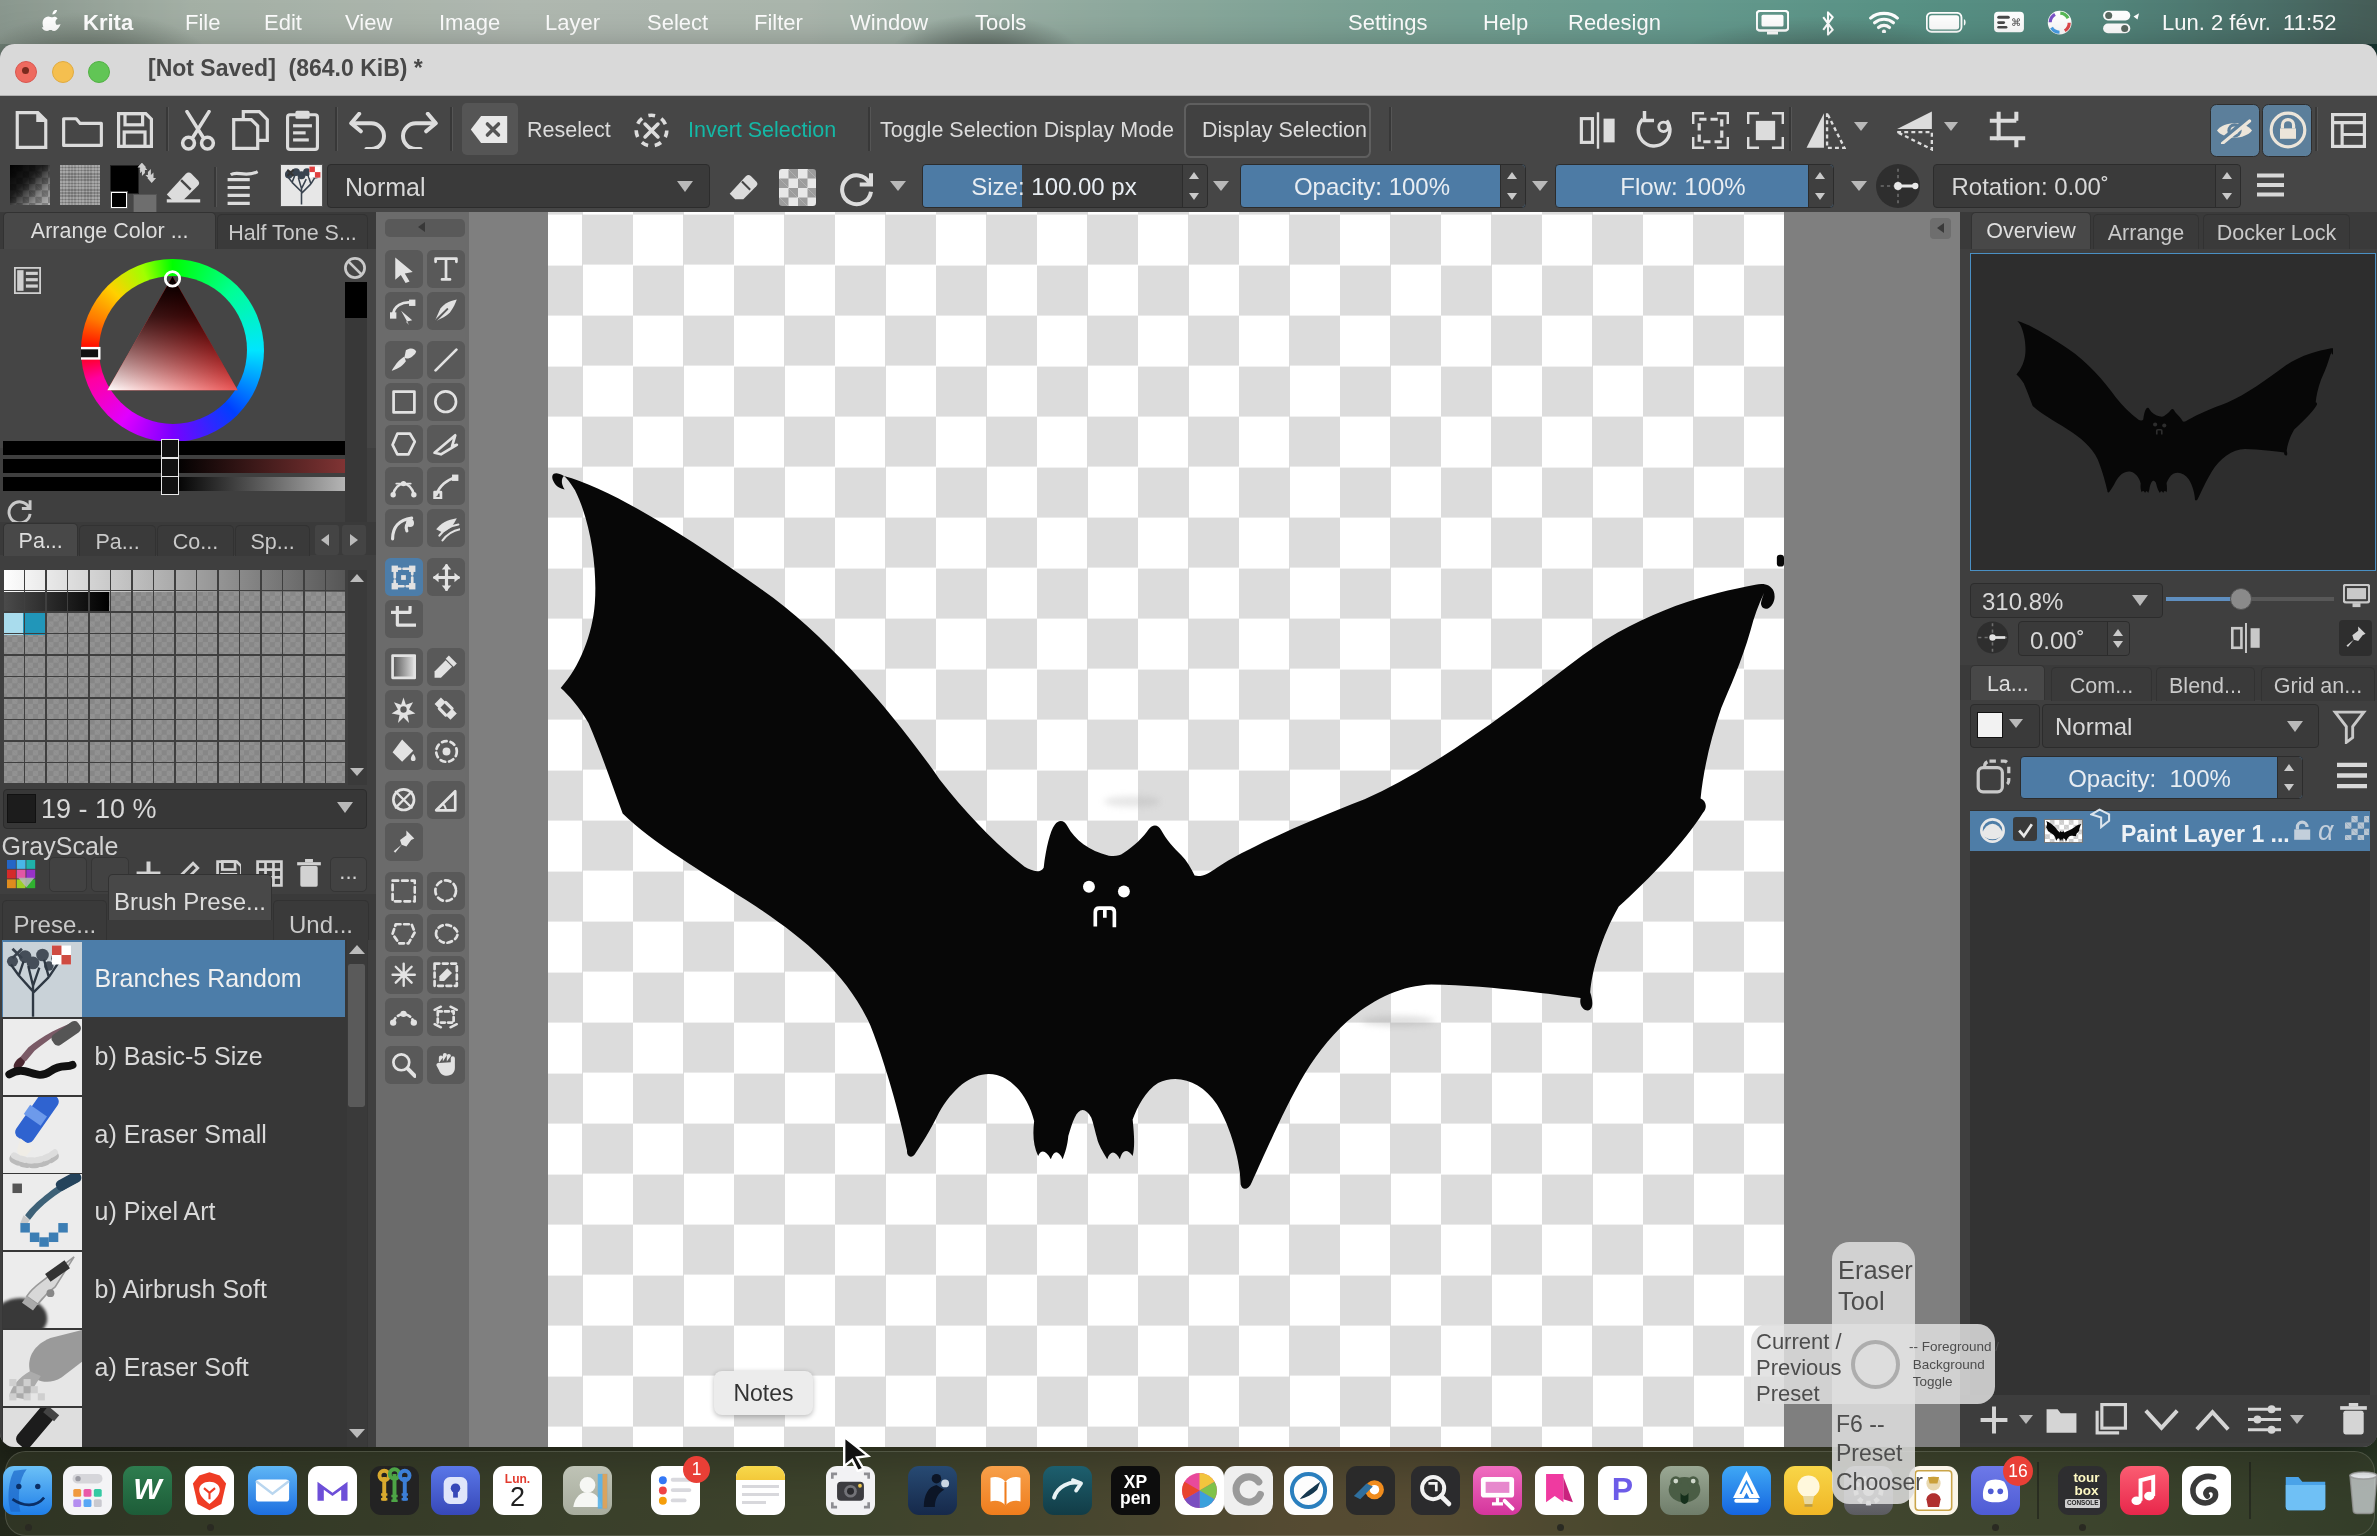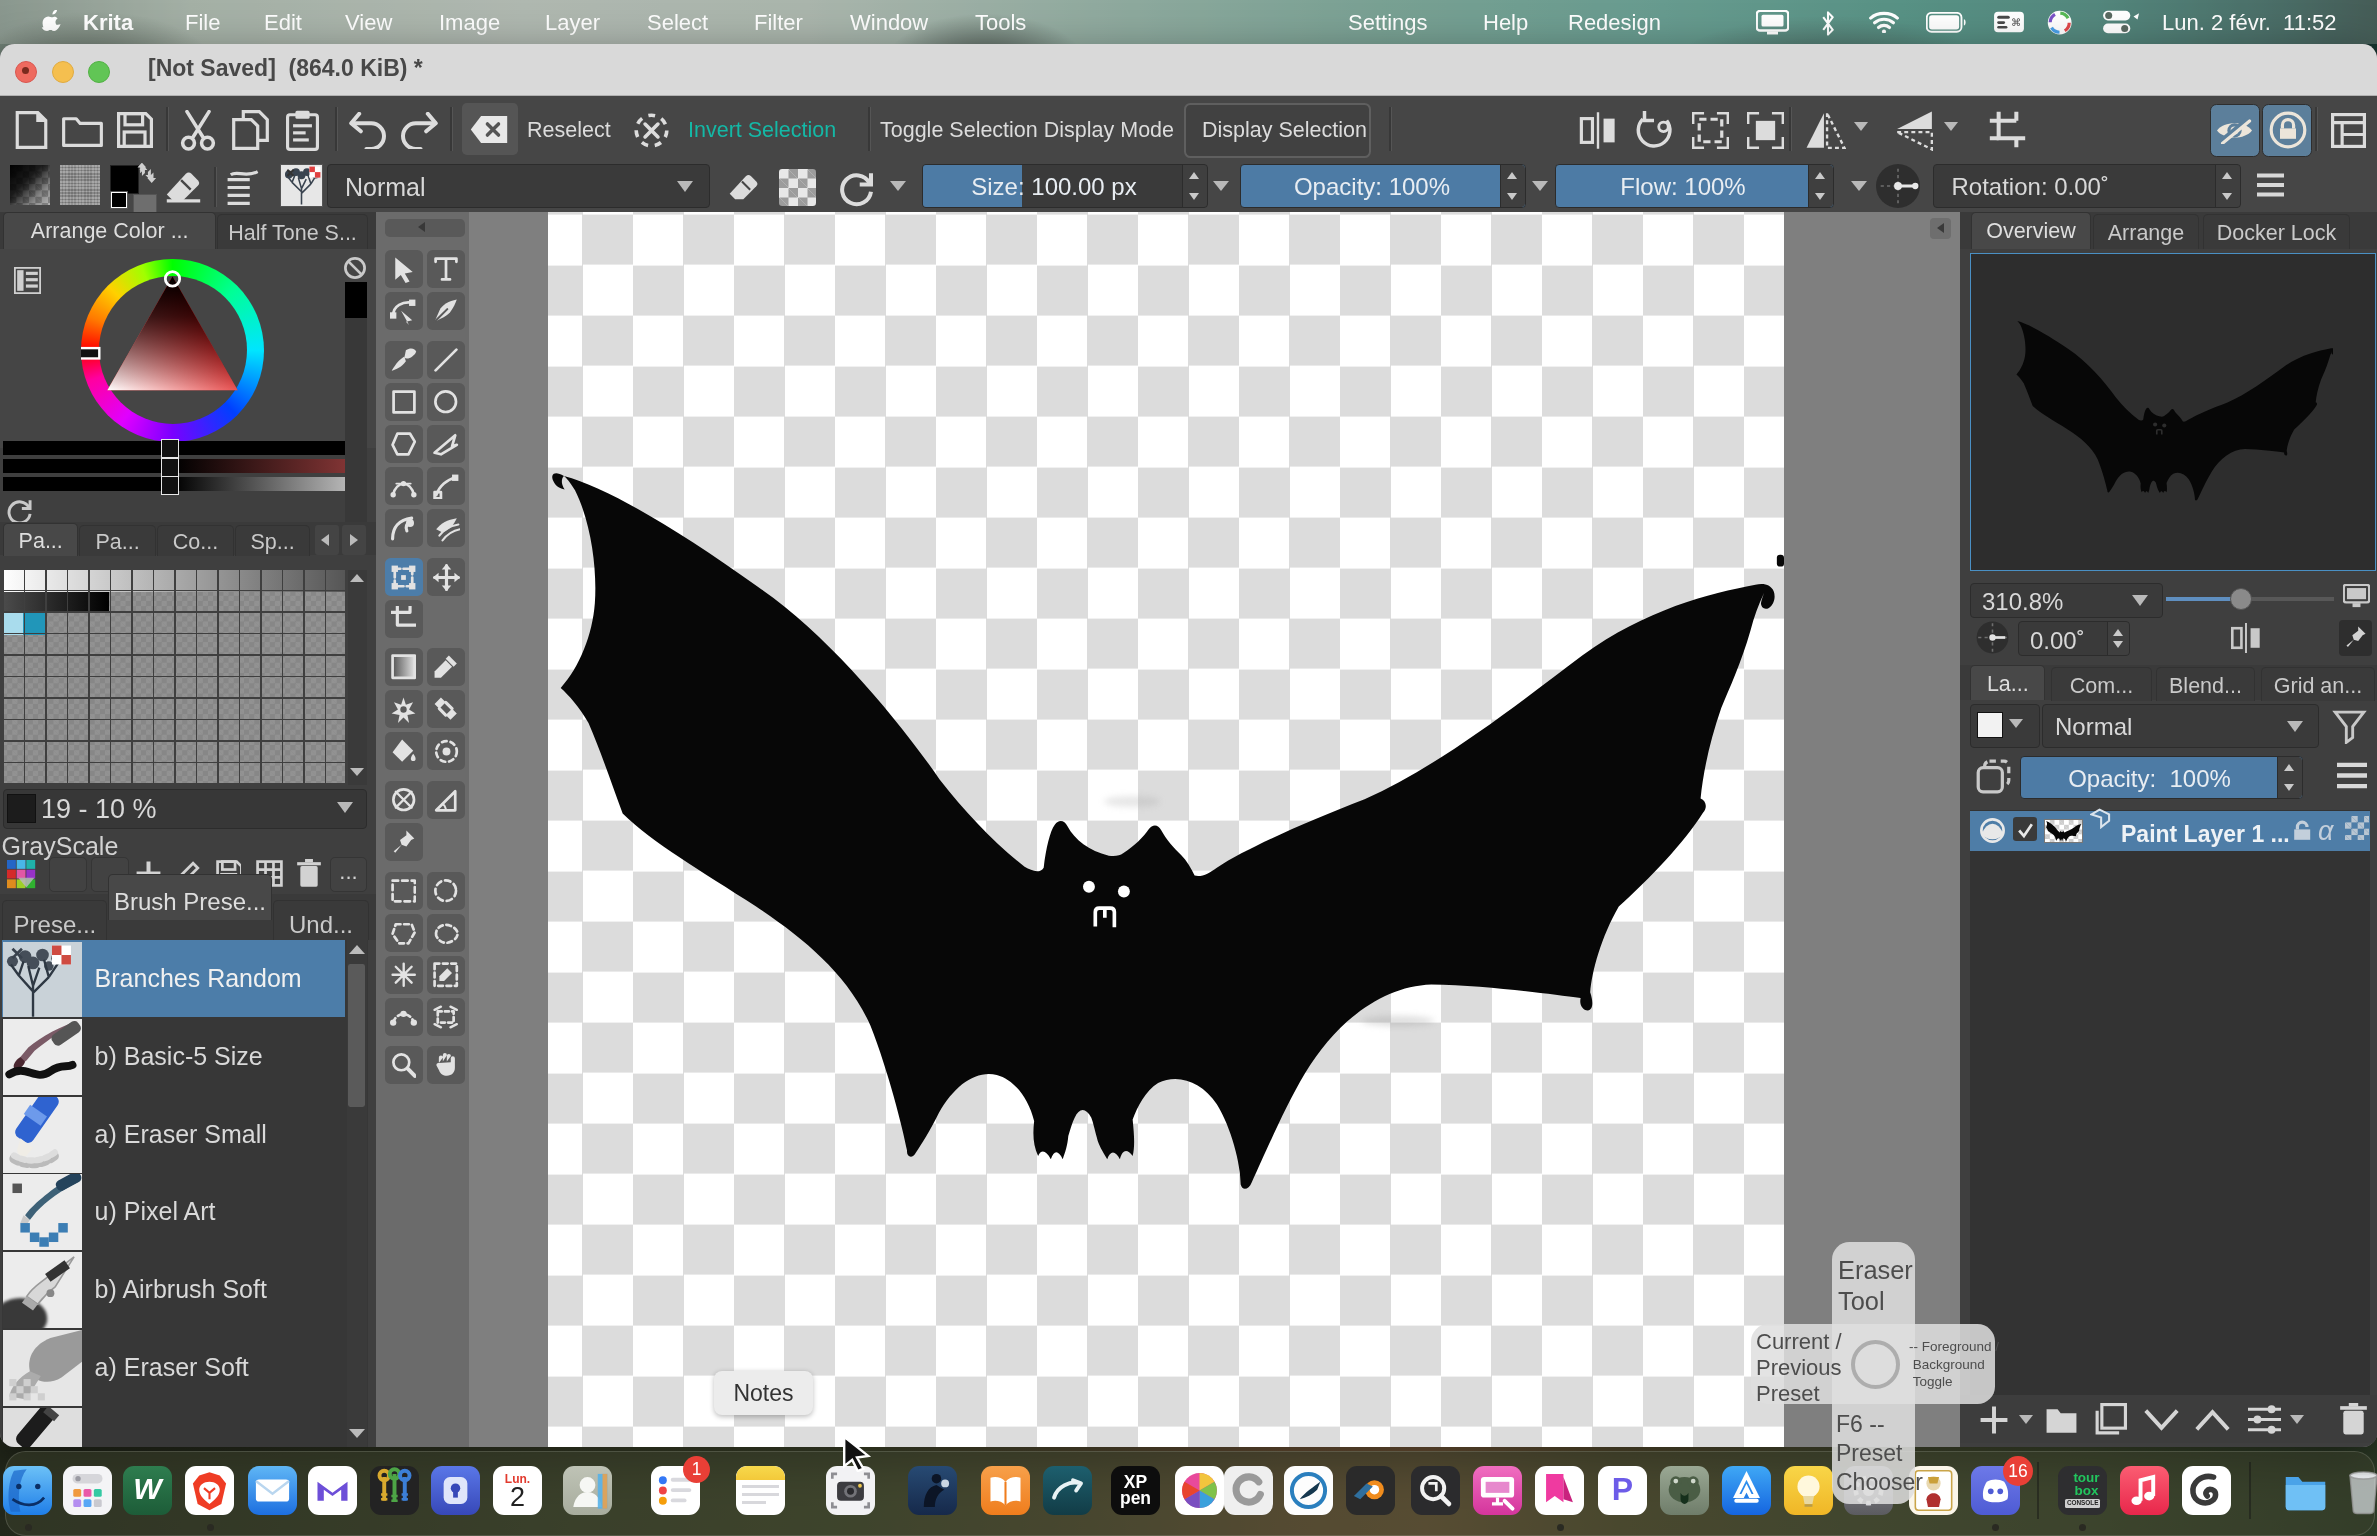--- a/index.html
+++ b/index.html
@@ -1221,21 +1221,21 @@
       </div>
     <div class="dk" style="left:1971px;background:linear-gradient(180deg,#6d79e8,#4e5bd4);">
         <svg width="49" height="49" viewBox="0 0 62 62">
           <path d="M20 20 C27 16 35 16 42 20 C47 28 48 36 46 42 C42 45 37 46 31 46 C25 46 20 45 16 42 C14 36 15 28 20 20z" fill="#fff"></path>
           <circle cx="25" cy="32" r="3.6" fill="#4e5bd4"></circle>
           <circle cx="37" cy="32" r="3.6" fill="#4e5bd4"></circle>
         </svg>
       </div>
     <div class="abs" style="left:2037px;top:1462px;width:2.4px;height:57px;background:rgba(20,20,20,.45);"></div>
     <div class="dk" style="left:2058px;background:#2e2e30;">
-        <div class="abs" style="left:0;top:6.4px;width:57px;text-align:center;font-size:13.5px;font-weight:bold;color:#22c55e;line-height:12.7px;">tour<br>box</div>
+        <div class="abs" style="left:0;top:6.4px;width:57px;text-align:center;font-size:13.5px;font-weight:bold;color:#fef9c3;line-height:12.7px;">tour<br>box</div>
         <div class="abs" style="left:7.2px;top:33px;width:35px;height:8.7px;background:#cfcfcf;border-radius:1.6px;color:#222;font-size:6.4px;text-align:center;line-height:8.7px;font-weight:bold;">CONSOLE</div>
       </div>
     <div class="dk" style="left:2120px;background:linear-gradient(180deg,#fb5d72,#e8274b);">
         <svg width="49" height="49" viewBox="0 0 62 62">
           <path d="M26 44 V18 l16 -4 v24" fill="none" stroke="#fff" stroke-width="5"></path>
           <ellipse cx="21" cy="44" rx="6.5" ry="5.5" fill="#fff"></ellipse>
           <ellipse cx="37" cy="38" rx="6.5" ry="5.5" fill="#fff"></ellipse>
         </svg>
       </div>
     <div class="dk" style="left:2182px;background:#fff;">

